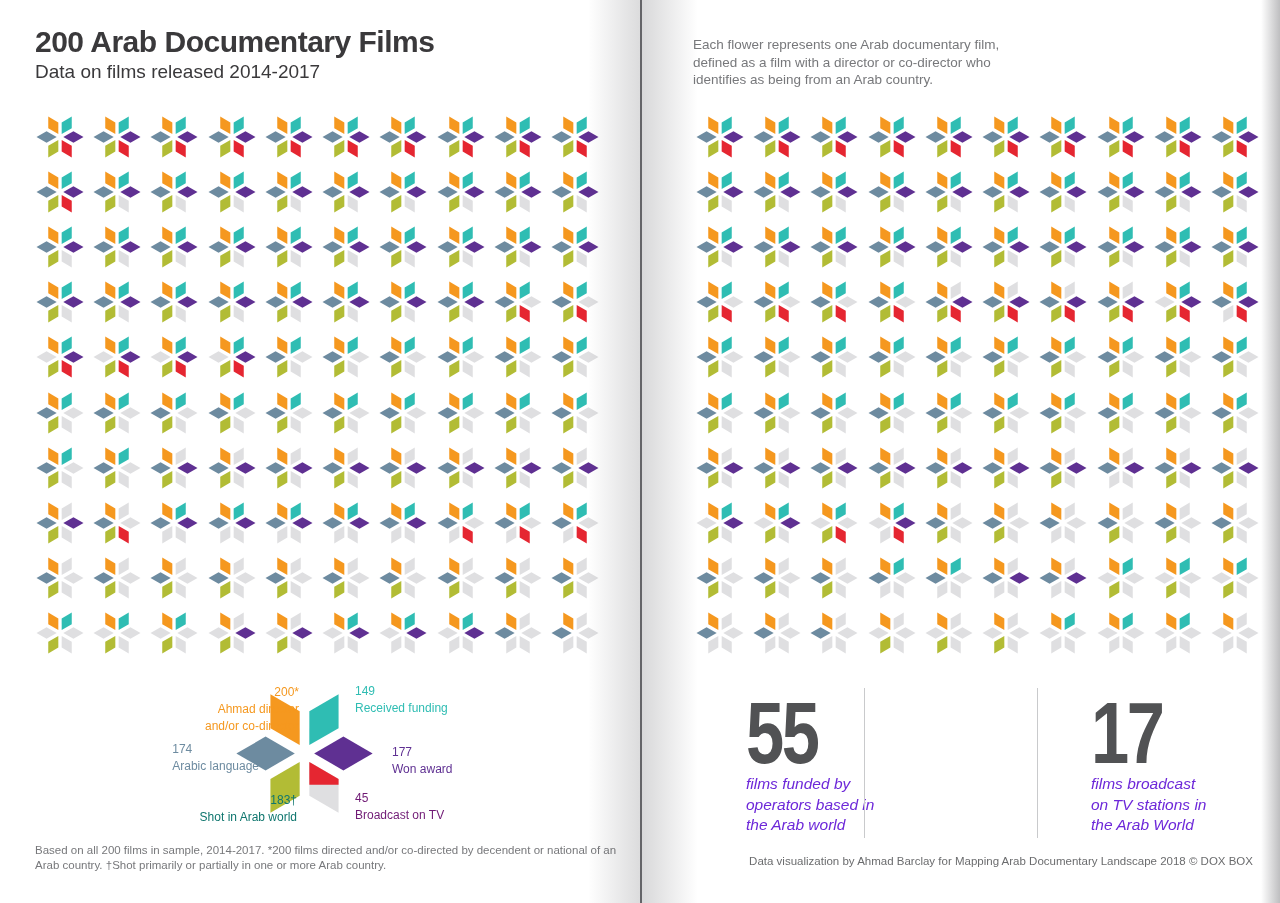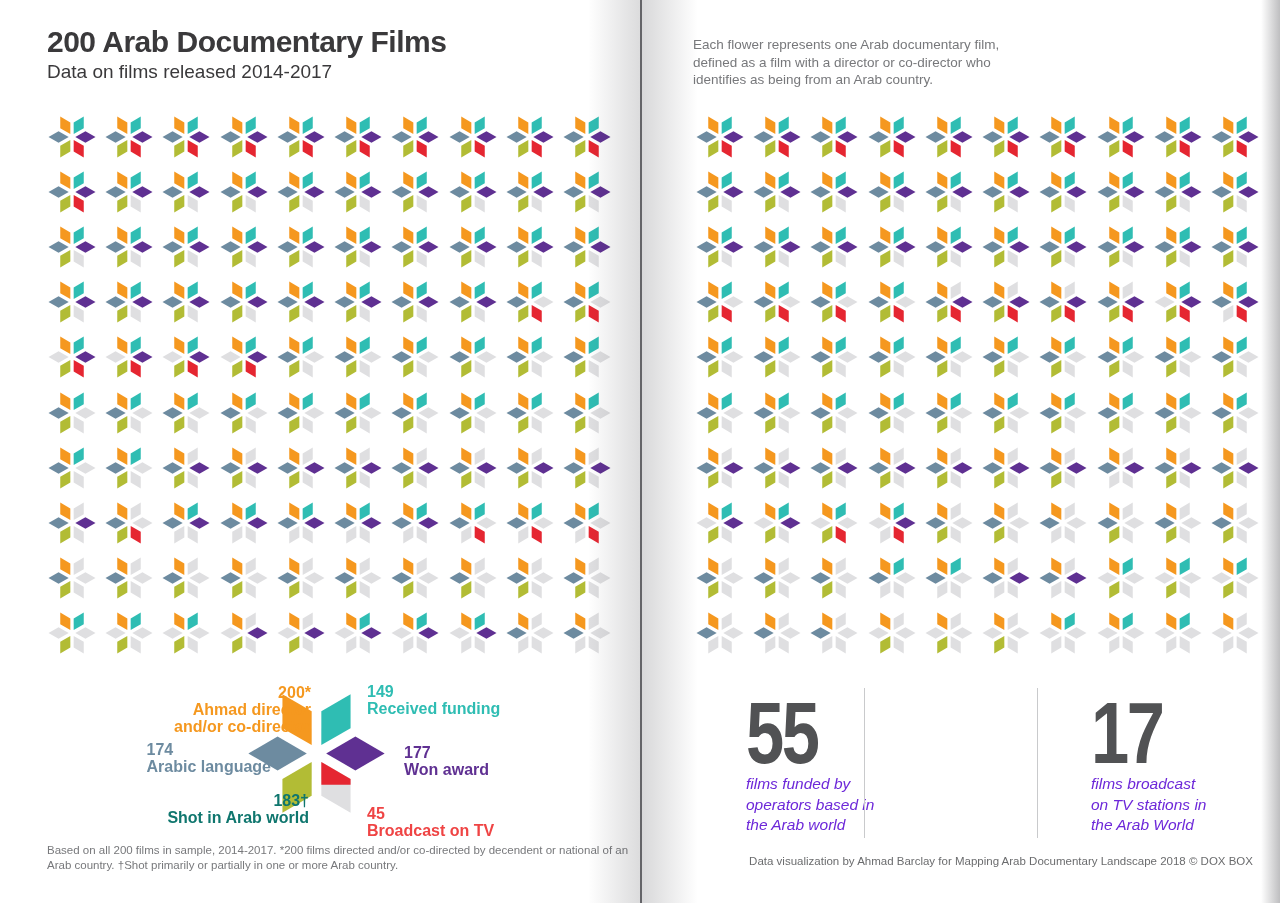--- a/index.html
+++ b/index.html
@@ -1,35 +1,35 @@
 <!DOCTYPE html>
 <html><head>
 <meta charset="utf-8">
 <style>
   html,body{margin:0;padding:0;width:1280px;height:903px;background:#fff;
     font-family:"Liberation Sans","DejaVu Sans",sans-serif;position:relative;overflow:hidden;}
   .page{position:absolute;top:0;height:903px;}
-  .page-left{left:12px;width:672px;}
+  .page-left{left:0;width:672px;}
   .page-right{left:640px;width:640px;}
 
   .title{position:absolute;left:35px;top:24px;margin:0;font-size:30px;font-weight:bold;
     color:#3A393B;letter-spacing:-0.5px;line-height:36px;}
   .subtitle{position:absolute;left:35px;top:61px;font-size:19px;color:#3A393B;}
 
   .intro{position:absolute;left:53px;top:36px;width:400px;font-size:13.5px;line-height:17.5px;
     color:#77787B;white-space:pre-line;}
 
   .grid{position:absolute;display:grid;grid-template-columns:repeat(10,57.3px);
     grid-auto-rows:55.2px;place-items:center;}
   #grid-left{left:31px;top:109px;}
   #grid-right{left:51px;top:109px;}
   .grid svg{display:block;}
 
   .legend-flower{position:absolute;left:232px;top:681px;width:145px;height:145px;}
-  .leg{position:absolute;font-weight:bold;font-size:16px;line-height:17px;}
+  .leg{position:absolute;font-weight:normal;font-size:12px;line-height:17px;}
   .leg-label{white-space:pre-line;}
   .leg-0{right:373px;top:684px;text-align:right;}
   .leg-1{left:355px;top:683px;}
   .leg-2{right:413px;top:741px;text-align:left;}
   .leg-3{left:392px;top:744px;}
   .leg-4{right:375px;top:792px;text-align:right;}
   .leg-5{left:355px;top:790px;}
 
   .footnote{position:absolute;left:35px;top:843px;width:585px;font-size:11.5px;
     line-height:14.5px;color:#77787B;white-space:pre-line;}
@@ -894,21 +894,21 @@
         <div class="leg-label">Arabic language</div>
       </div>
       <div class="leg leg-3" style="color: rgb(95, 48, 146);">
         <div class="leg-num">177</div>
         <div class="leg-label">Won award</div>
       </div>
       <div class="leg leg-4" style="color: #0f766e;">
         <div class="leg-num">183†</div>
         <div class="leg-label">Shot in Arab world</div>
       </div>
-      <div class="leg leg-5" style="color: #ef4444; margin-top: 15px;">
+      <div class="leg leg-5" style="color: #701a75;">
         <div class="leg-num">45</div>
         <div class="leg-label">Broadcast on TV</div>
       </div>
     </div>
 
     <div class="footnote">Based on all 200 films in sample, 2014-2017. *200 films directed and/or co-directed by decendent or national of an
 Arab country. †Shot primarily or partially in one or more Arab country.</div>
   </div>
 
   <div class="page page-right">

